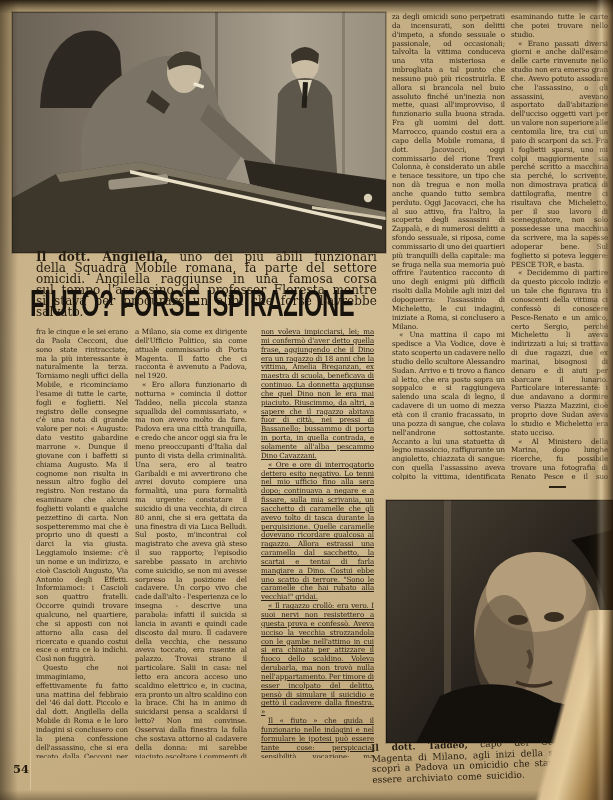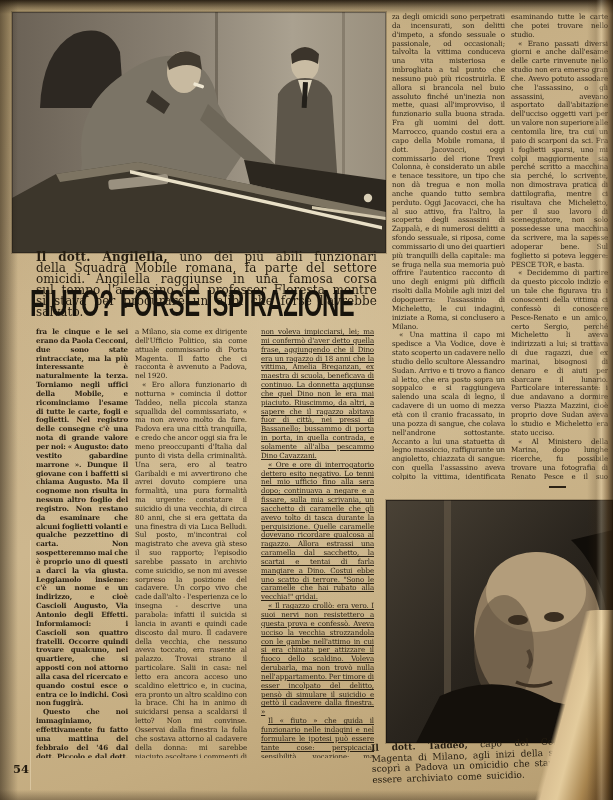--- a/index.html
+++ b/index.html
@@ -44,21 +44,21 @@
     font-family:"Liberation Sans", sans-serif;font-weight:900;font-size:36px;
     letter-spacing:-.5px;color:#17130c;white-space:nowrap;
     transform:scaleX(.66);transform-origin:left top;}
 
   
   .col{position:absolute;overflow:hidden;text-align:justify;
     font-size:7.1px;line-height:8.85px;letter-spacing:-.12px;word-spacing:-.25px;
     -webkit-hyphens:auto;hyphens:auto;}
   .col .para{margin:0;text-indent:7px;}
   .col .para:first-child{text-indent:0;}
-  .col1{left:36px;top:328px;width:92px;height:430px;font-weight:bold;}
+  .col1{left:36px;top:328px;width:92px;height:430px;}
   .col2{left:135px;top:328px;width:112px;height:430px;}
   .col3{left:261px;top:328px;width:113px;height:430px;text-decoration:underline;}
   .col4{left:392px;top:13px;width:113px;height:467px;}
   .col5{left:511px;top:13px;width:97px;height:467px;}
 
   .section-dash{position:absolute;left:549px;top:486px;width:17px;height:2px;background:#2b2215;}
 
   .page-number{position:absolute;left:13px;top:762px;font-size:11.5px;font-weight:bold;color:#241c10;}
 </style>
 </head>

